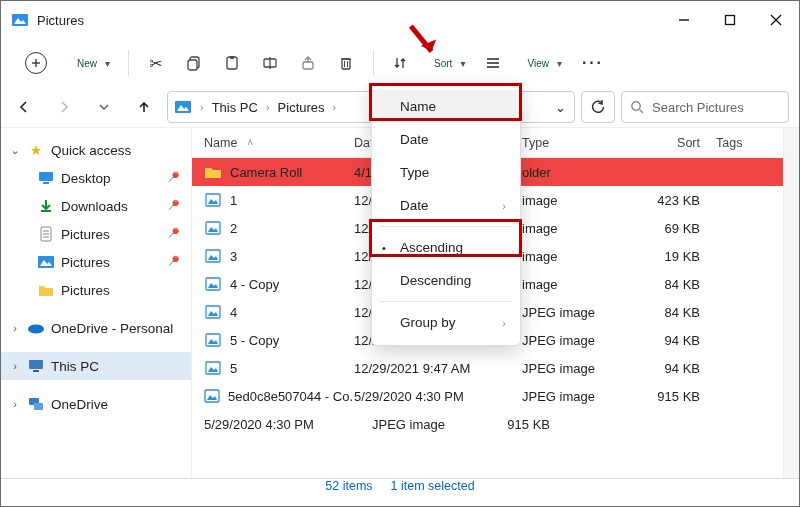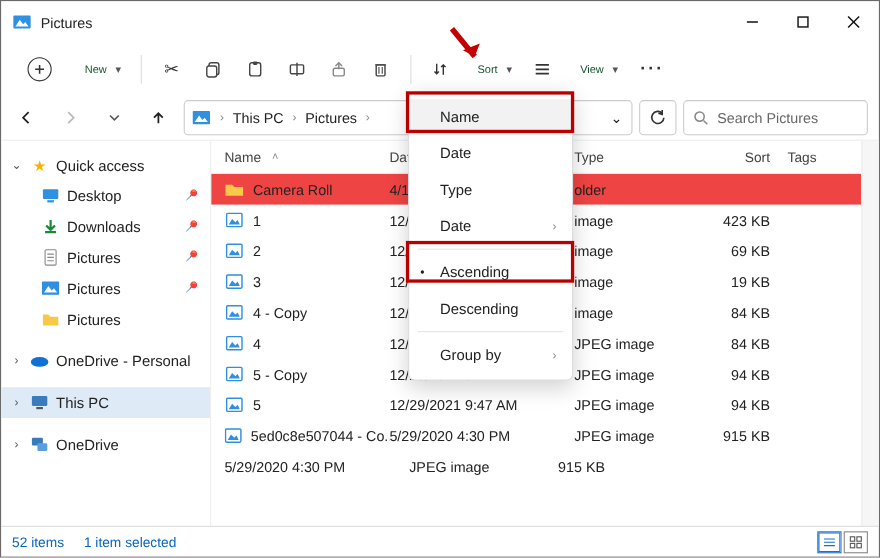--- a/index.html
+++ b/index.html
@@ -43,21 +43,21 @@
   .col-tags { flex:1; }
   .rows { flex:1; overflow:hidden;}
   .row { height:28px; display:flex; align-items:center; font-size:13px; color:#222; padding-left:12px;}
   .row.sel { background:#ef4444;}
   .row .c-name { width:150px; display:flex; align-items:center; gap:8px; overflow:hidden; white-space:nowrap; text-overflow:ellipsis;}
   .row .c-date { width:168px; }
   .row .c-type { width:114px; }
   .row .c-size { width:80px; text-align:right; padding-right:16px;}
   .scrollbar { width:16px; background:#f6f6f6; border-left:1px solid #eee;}
   
-  .status { height:28px; border-top:1px solid #ddd; display:flex; align-items:center; font-size:12.5px; padding:12px 10px; gap:18px;}
+  .status { height:28px; border-top:1px solid #ddd; display:flex; align-items:center; font-size:12.5px; padding:0 10px; gap:18px;flex-direction:column;}
   .status .left { color:#0864c0; display:flex; gap:18px;}
   .status .right { margin-left:auto; display:flex; gap:2px;}
   .viewbtn { width:22px; height:20px; border:1px solid #888; display:flex; align-items:center; justify-content:center; font-size:11px; color:#333;}
   .viewbtn.active { border-color:#1b6fd1; box-shadow: inset 0 0 0 1px #1b6fd1;}
   
   .menu { position:absolute; left:370px; top:82px; width:150px; background:#fff; border:1px solid #ddd; border-radius:6px; box-shadow:0 6px 20px rgba(0,0,0,.18); padding:6px 0; z-index:50;}
   .mitem { height:33px; display:flex; align-items:center; padding:0 14px 0 28px; font-size:13.5px; color:#222; position:relative;}
   .mitem.hover { background:#f2f2f2;}
   .mitem .bullet { position:absolute; left:10px; font-size:11px;}
   .mitem .sub { margin-left:auto; color:#888; font-size:11px;}

